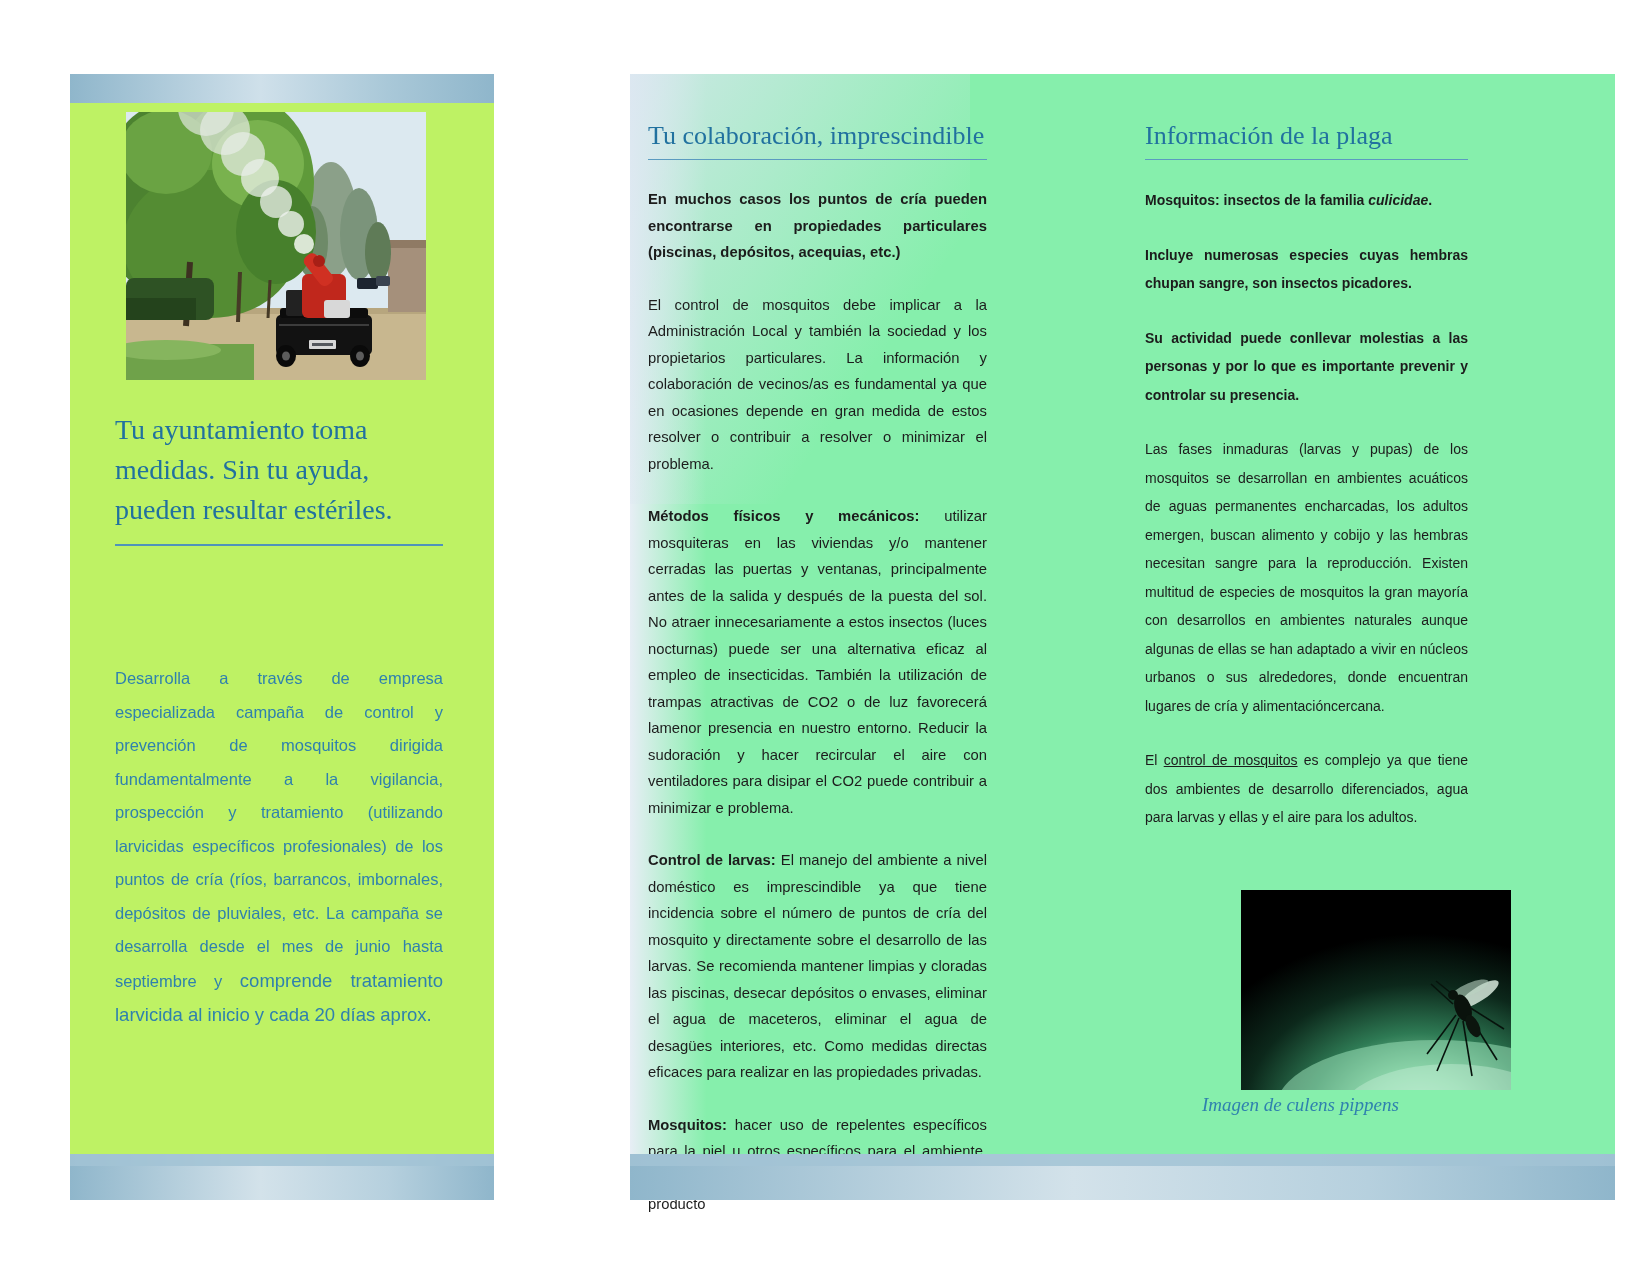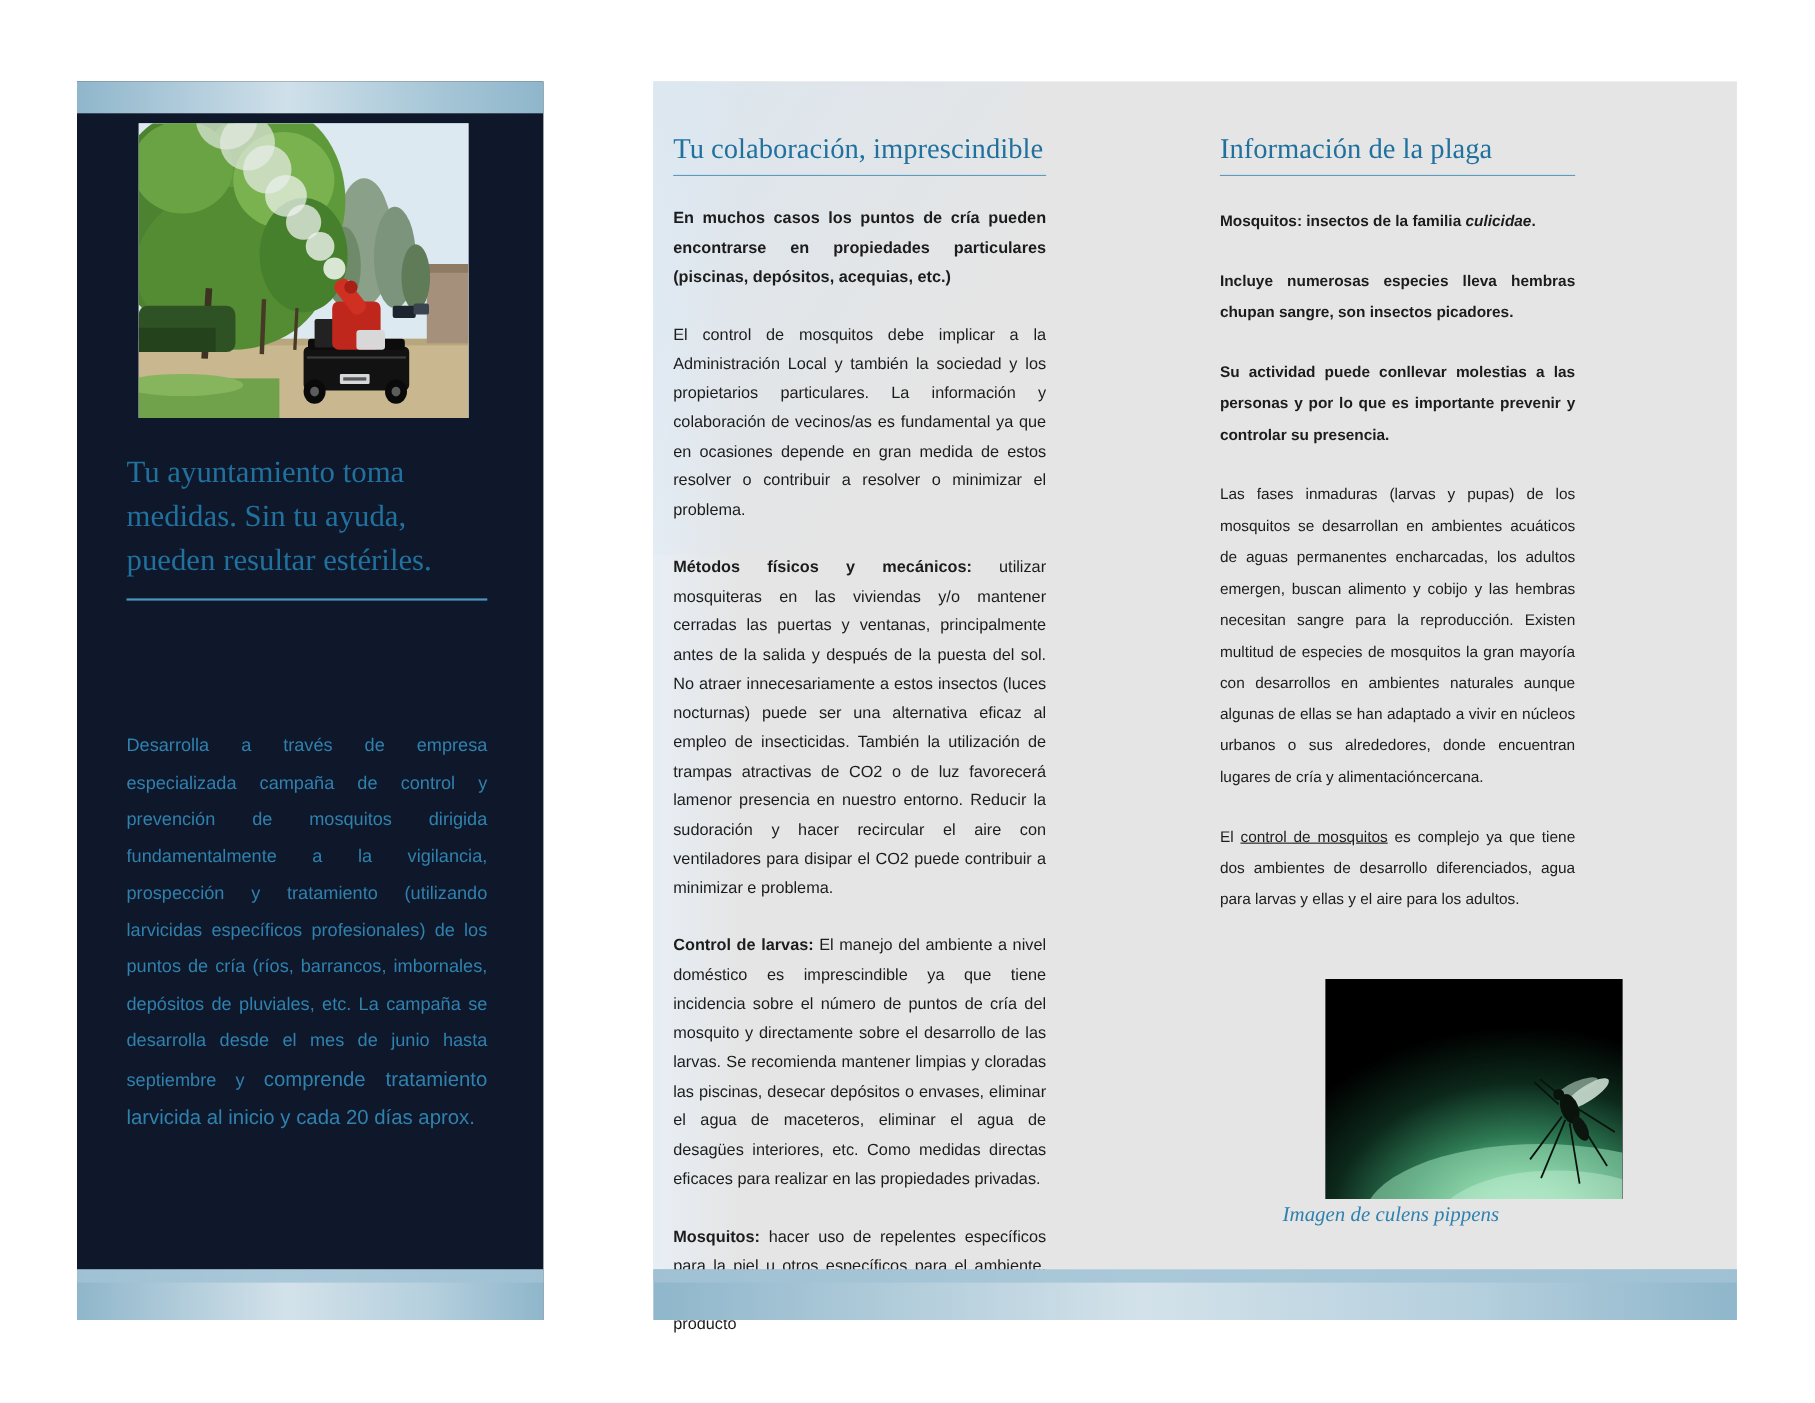--- a/index.html
+++ b/index.html
@@ -1,22 +1,22 @@
 <!DOCTYPE html>
 <html><head>
 <meta charset="utf-8">
 <style>
   html,body{margin:0;padding:0;background:#ffffff;}
   .page{position:relative;width:1650px;height:1275px;background:#ffffff;overflow:hidden;
         font-family:"Liberation Sans",sans-serif;}
 
   
   .panel{position:absolute;top:74px;height:1126px;}
-  .panel-left{left:70px;width:424px;background:#0f172a;}
-  .panel-right{left:594px;width:985px;background:#e5e5e5;}
+  .panel-left{left:70px;width:424px;background:#bef264;}
+  .panel-right{left:630px;width:985px;background:#86efac;}
   .panel-right .edge-tint{position:absolute;left:0;top:0;width:90px;height:1080px;
         background:linear-gradient(90deg,#e7eef5 0%,rgba(255,255,255,0) 85%);}
   .panel-right .corner-glow{position:absolute;left:0;top:0;width:340px;height:430px;
         background:linear-gradient(125deg,rgba(218,230,240,.85) 0%,rgba(255,255,255,0) 70%);}
 
   .bar-top{position:absolute;left:0;top:0;width:100%;height:29px;
         background:linear-gradient(90deg,#8fb6cb 0%,#cfe0ea 45%,#a9c8d8 75%,#8fb6cb 100%);}
   .bar-bottom{position:absolute;left:0;bottom:0;width:100%;height:46px;
         background:linear-gradient(90deg,#8fb6cb 0%,#d3e2ea 45%,#b6d0de 75%,#8fb6cb 100%);}
   .bar-bottom::before{content:"";position:absolute;left:0;top:0;width:100%;height:12px;
@@ -158,21 +158,21 @@
 
       <p><b>Mosquitos:</b><span> hacer uso de repelentes específicos para la piel u otros específicos para el ambiente, atendiendo siempre a las especificaciones del  producto</span></p>
     </div>
 
     <div class="col col-last">
       <h2>Información de la plaga</h2>
       <div class="rule2"></div>
 
       <p class="bold-dark"><span>Mosquitos: insectos de la familia </span><i>culicidae</i><span>.</span></p>
 
-      <p class="bold-dark">Incluye numerosas especies lleva hembras chupan sangre, son insectos picadores.</p>
+      <p class="bold-dark">Incluye numerosas especies cuyas hembras chupan sangre, son insectos picadores.</p>
 
       <p class="bold-dark">Su actividad puede conllevar molestias a las personas y por lo que es importante prevenir y controlar su presencia.</p>
 
       <p>Las fases inmaduras (larvas y pupas) de los mosquitos se desarrollan en ambientes acuáticos de aguas permanentes encharcadas, los adultos emergen, buscan alimento y cobijo y las hembras necesitan sangre para la reproducción. Existen multitud de especies de mosquitos la gran mayoría con desarrollos en ambientes naturales aunque algunas de ellas se han adaptado a vivir en núcleos urbanos o sus alrededores, donde encuentran lugares de cría y  alimentacióncercana.</p>
 
       <p><span>El </span><span class="u">control de mosquitos</span><span> es complejo ya que tiene dos ambientes de desarrollo diferenciados, agua para larvas y ellas y el aire para los  adultos.</span></p>
 
       <figure class="mosquito">
         <svg width="270" height="200" viewBox="0 0 270 200">
           <defs>

